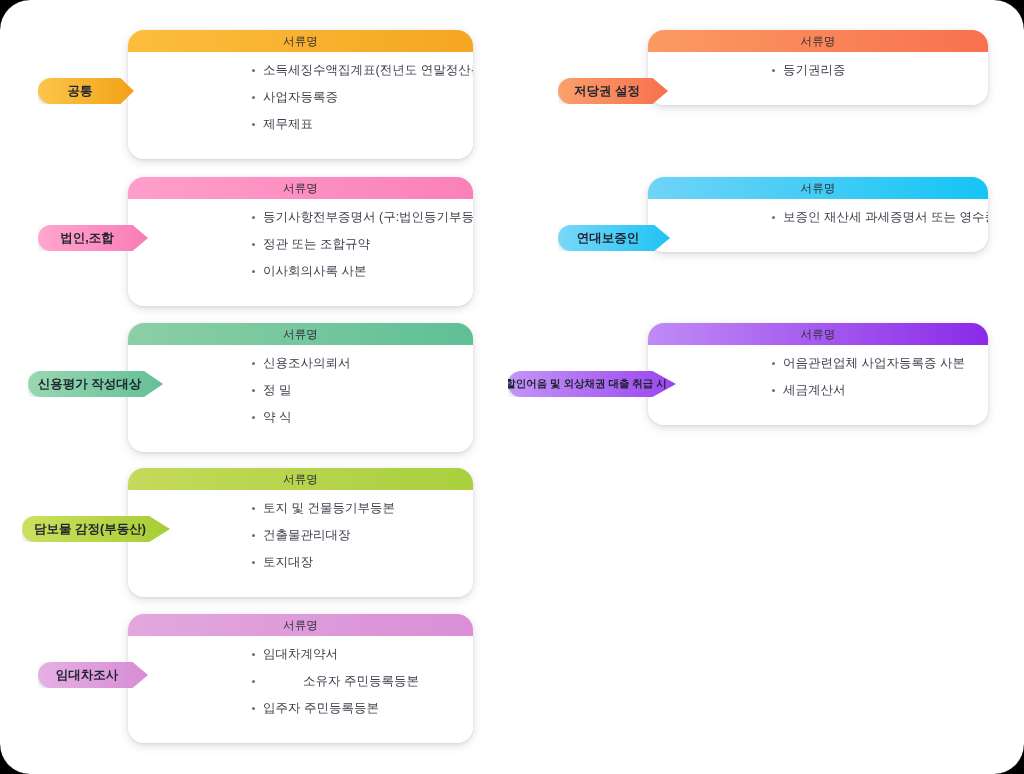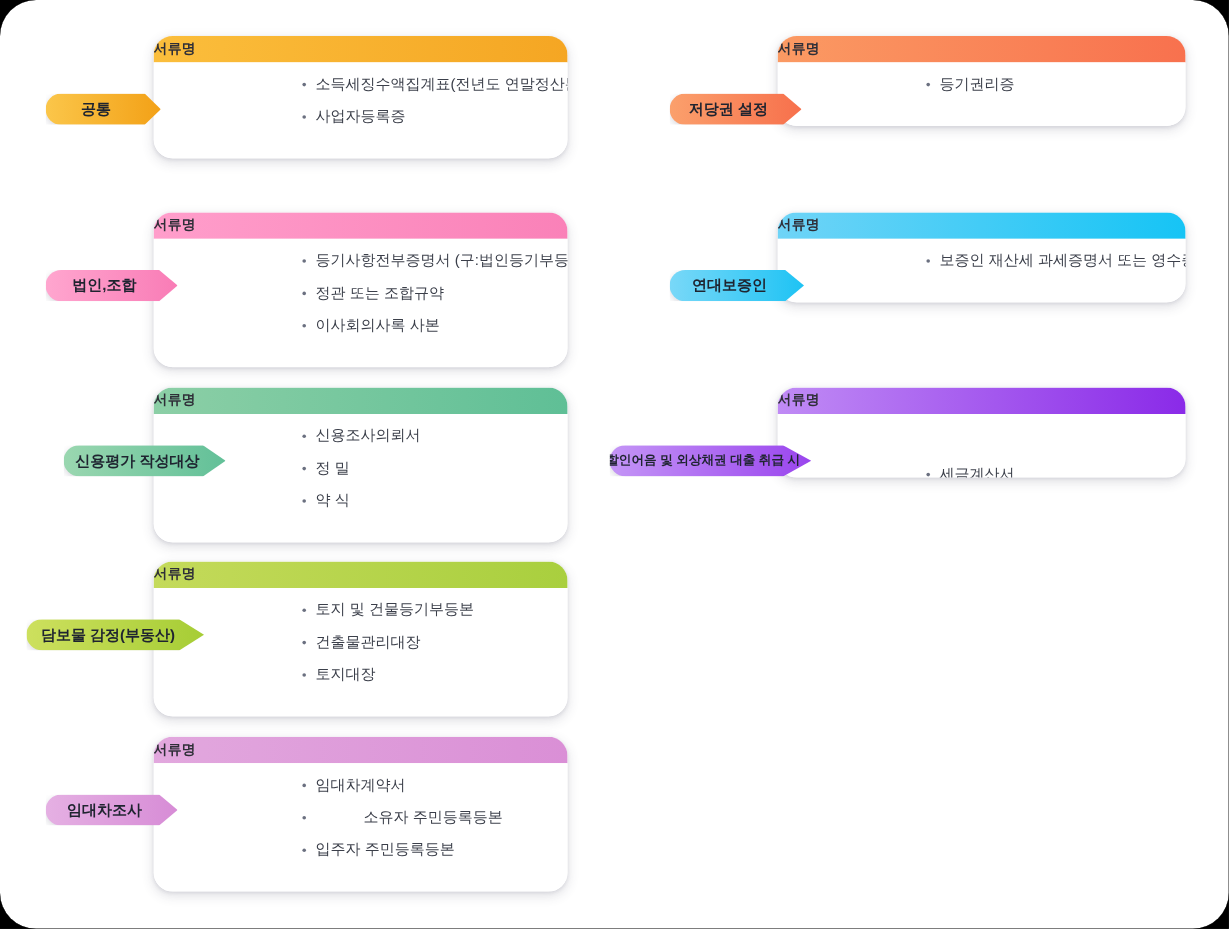--- a/index.html
+++ b/index.html
@@ -37,22 +37,23 @@
     border-radius: 16px;
     box-shadow: 0 3px 10px rgba(60, 60, 90, 0.16),
                 0 1px 3px rgba(60, 60, 90, 0.10);
     overflow: hidden;
     box-sizing: border-box;
   }
 
   .card-header {
     height: 22px;
     line-height: 22px;
+    text-align: center;
     font-size: 11.5px;
-    font-weight: bold;
+    font-weight: normal;
     color: #2f2f38;
     letter-spacing: 0.2px;
   }
 
   .card-body {
     padding: 12px 0 14px 0;
     background: #ffffff;
   }
 
   .doc-row {
@@ -125,20 +126,27 @@
                 <span class="bullet"></span>
                 <span>소득세징수액집계표(전년도 연말정산분)</span>
               </div>
             </div>
             <div class="doc-row">
               <div class="doc-item" style="position: static; margin-left: 62px; padding-left: 62px;">
                 <span class="bullet"></span>
                 <span>사업자등록증</span>
               </div>
             </div>
+            <div class="doc-row">
+              <div class="doc-item" style="position: static; margin-left: 62px; padding-left: 62px;">
+                <span class="bullet"></span>
+                <span>제무제표</span>
+              </div>
+              <div class="doc-item" style="position: static; margin-left: 152px; padding-left: 90px;"></div>
+            </div>
           </div>
         </div>
         <div class="tag" style="left: 18px; top: 48px; width: 96px; background: linear-gradient(90deg, rgb(251, 198, 74), rgb(243, 161, 23)); border-radius: 13px 0px 0px 13px; clip-path: polygon(0% 22%, 0% 0%, 86% 0%, 100% 50%, 86% 100%, 0% 100%, 0% 78%); padding-right: 12px;">
           <span class="tag-inner">공통</span>
         </div>
       </div>
       <div class="block" style="left: 20px; top: 177px;">
         <div class="card" style="width: 345px;">
           <div class="card-header" style="background: linear-gradient(90deg, rgb(255, 158, 203), rgb(250, 129, 184));">서류명</div>
           <div class="card-body">
@@ -183,21 +191,21 @@
               </div>
             </div>
             <div class="doc-row">
               <div class="doc-item" style="position: static; margin-left: 62px; padding-left: 62px;">
                 <span class="bullet"></span>
                 <span>약 식</span>
               </div>
             </div>
           </div>
         </div>
-        <div class="tag" style="left: 8px; top: 48px; width: 135px; background: linear-gradient(90deg, rgb(154, 215, 176), rgb(98, 192, 152)); border-radius: 13px 0px 0px 13px; clip-path: polygon(0% 22%, 0% 0%, 86% 0%, 100% 50%, 86% 100%, 0% 100%, 0% 78%); padding-right: 12px; margin-left: 25px;">
+        <div class="tag" style="left: 8px; top: 48px; width: 135px; background: linear-gradient(90deg, rgb(154, 215, 176), rgb(98, 192, 152)); border-radius: 13px 0px 0px 13px; clip-path: polygon(0% 22%, 0% 0%, 86% 0%, 100% 50%, 86% 100%, 0% 100%, 0% 78%); padding-right: 12px;">
           <span class="tag-inner">신용평가 작성대상</span>
         </div>
       </div>
       <div class="block" style="left: 20px; top: 468px;">
         <div class="card" style="width: 345px;">
           <div class="card-header" style="background: linear-gradient(90deg, rgb(196, 218, 90), rgb(169, 207, 62));">서류명</div>
           <div class="card-body">
             <div class="doc-row">
               <div class="doc-item" style="position: static; margin-left: 62px; padding-left: 62px;">
                 <span class="bullet"></span>
@@ -280,21 +288,27 @@
         </div>
         <div class="tag" style="left: 18px; top: 48px; width: 112px; background: linear-gradient(90deg, rgb(121, 216, 248), rgb(30, 195, 244)); border-radius: 13px 0px 0px 13px; clip-path: polygon(0% 22%, 0% 0%, 86% 0%, 100% 50%, 86% 100%, 0% 100%, 0% 78%); padding-right: 12px;">
           <span class="tag-inner">연대보증인</span>
         </div>
       </div>
       <div class="block" style="left: 540px; top: 323px;">
         <div class="card" style="width: 340px;">
           <div class="card-header" style="background: linear-gradient(90deg, rgb(192, 139, 245), rgb(138, 42, 232));">서류명</div>
           <div class="card-body">
             <div class="doc-row">
-              <div class="doc-item" style="position: static; margin-left: 62px; padding-left: 62px; margin-top: 32px;">
+              <div class="doc-item" style="position: static; margin-left: 62px; padding-left: 62px;">
+                <span class="bullet"></span>
+                <span>어음관련업체 사업자등록증 사본</span>
+              </div>
+            </div>
+            <div class="doc-row">
+              <div class="doc-item" style="position: static; margin-left: 62px; padding-left: 62px;">
                 <span class="bullet"></span>
                 <span>세금계산서</span>
               </div>
             </div>
           </div>
         </div>
         <div class="tag small-label" style="left: -32px; top: 48px; width: 168px; background: linear-gradient(90deg, rgb(196, 149, 246), rgb(154, 69, 238)); border-radius: 13px 0px 0px 13px; clip-path: polygon(0% 22%, 0% 0%, 86% 0%, 100% 50%, 86% 100%, 0% 100%, 0% 78%); padding-right: 12px;">
           <span class="tag-inner">할인어음 및 외상채권 대출 취급 시</span>
         </div>
       </div>

